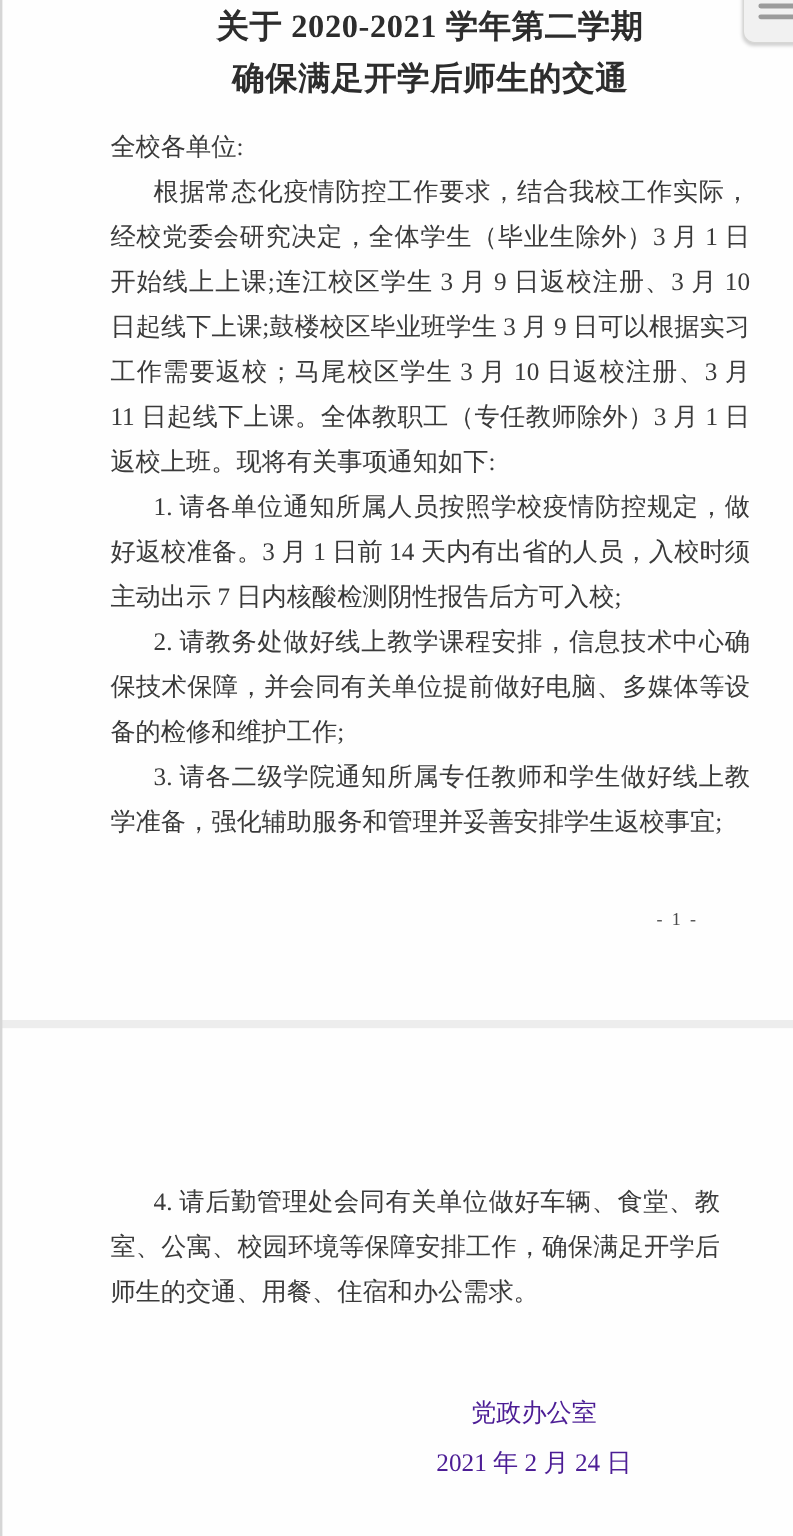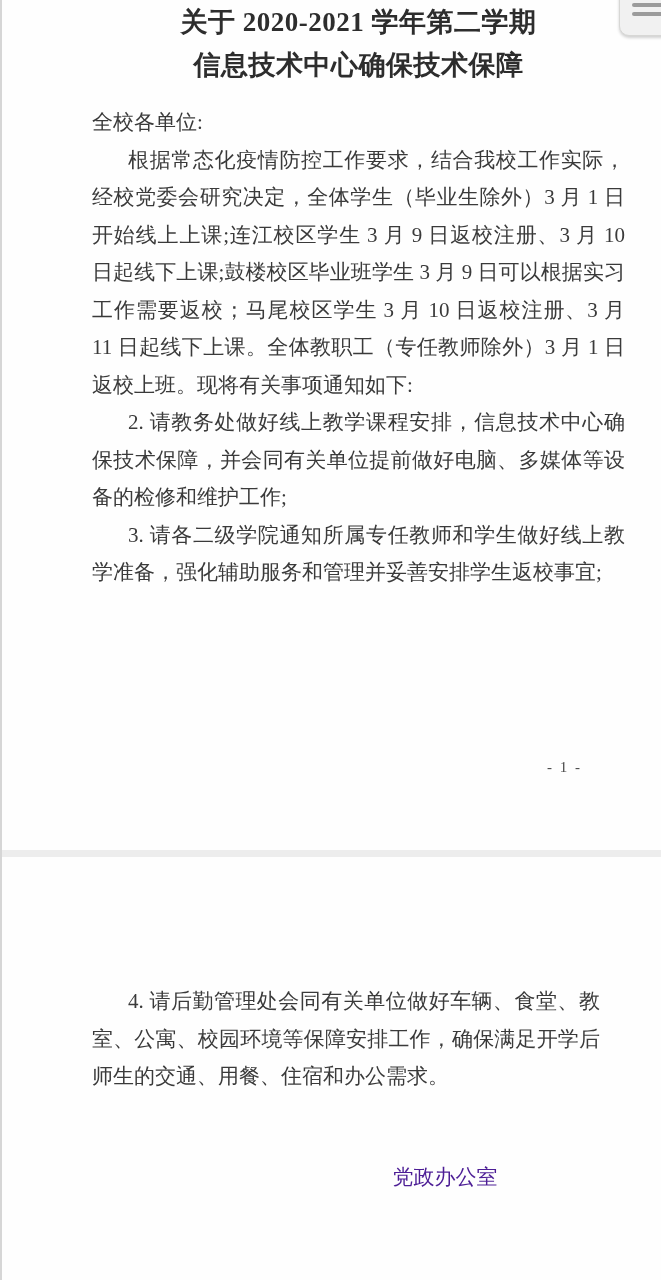--- a/index.html
+++ b/index.html
@@ -92,43 +92,45 @@
   .bar3 { top: 27px; }
 </style>
 </head>
 <body>
 
 <div class="viewer">
 
   <div class="page page1">
     <div class="doc-title">
       <div>关于 2020-2021 学年第二学期</div>
-      <div>信息技术中心确保技术保障</div>
+      <div>确保满足开学后师生的交通</div>
     </div>
 
     <div class="salutation">全校各单位:</div>
 
     <div class="body-text">
       <p>根据常态化疫情防控工作要求，结合我校工作实际，经校党委会研究决定，全体学生（毕业生除外）3 月 1 日开始线上上课;连江校区学生 3 月 9 日返校注册、3 月 10 日起线下上课;鼓楼校区毕业班学生 3 月 9 日可以根据实习工作需要返校；马尾校区学生 3 月 10 日返校注册、3 月 11 日起线下上课。全体教职工（专任教师除外）3 月 1 日返校上班。现将有关事项通知如下:</p>
+      <p>1. 请各单位通知所属人员按照学校疫情防控规定，做好返校准备。3 月 1 日前 14 天内有出省的人员，入校时须主动出示 7 日内核酸检测阴性报告后方可入校;</p>
       <p>2. 请教务处做好线上教学课程安排，信息技术中心确保技术保障，并会同有关单位提前做好电脑、多媒体等设备的检修和维护工作;</p>
       <p>3. 请各二级学院通知所属专任教师和学生做好线上教学准备，强化辅助服务和管理并妥善安排学生返校事宜;</p>
     </div>
 
     <div class="page-number">- 1 -</div>
   </div>
 
   <div class="separator"></div>
 
   <div class="page page2">
     <div class="body-text">
       <p>4. 请后勤管理处会同有关单位做好车辆、食堂、教室、公寓、校园环境等保障安排工作，确保满足开学后师生的交通、用餐、住宿和办公需求。</p>
     </div>
 
     <div class="signature-block">
       <div>党政办公室</div>
+      <div>2021 年 2 月 24 日</div>
     </div>
   </div>
 
 </div>
 
 <div class="left-edge"></div>
 
 <div class="menu-button">
   <span class="menu-icon">
 

